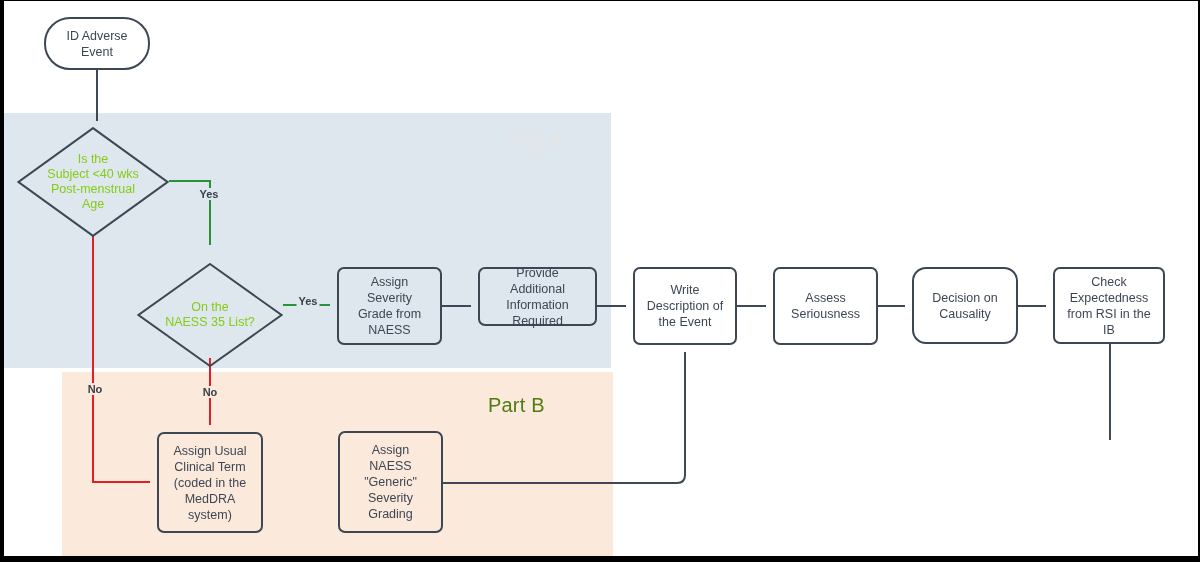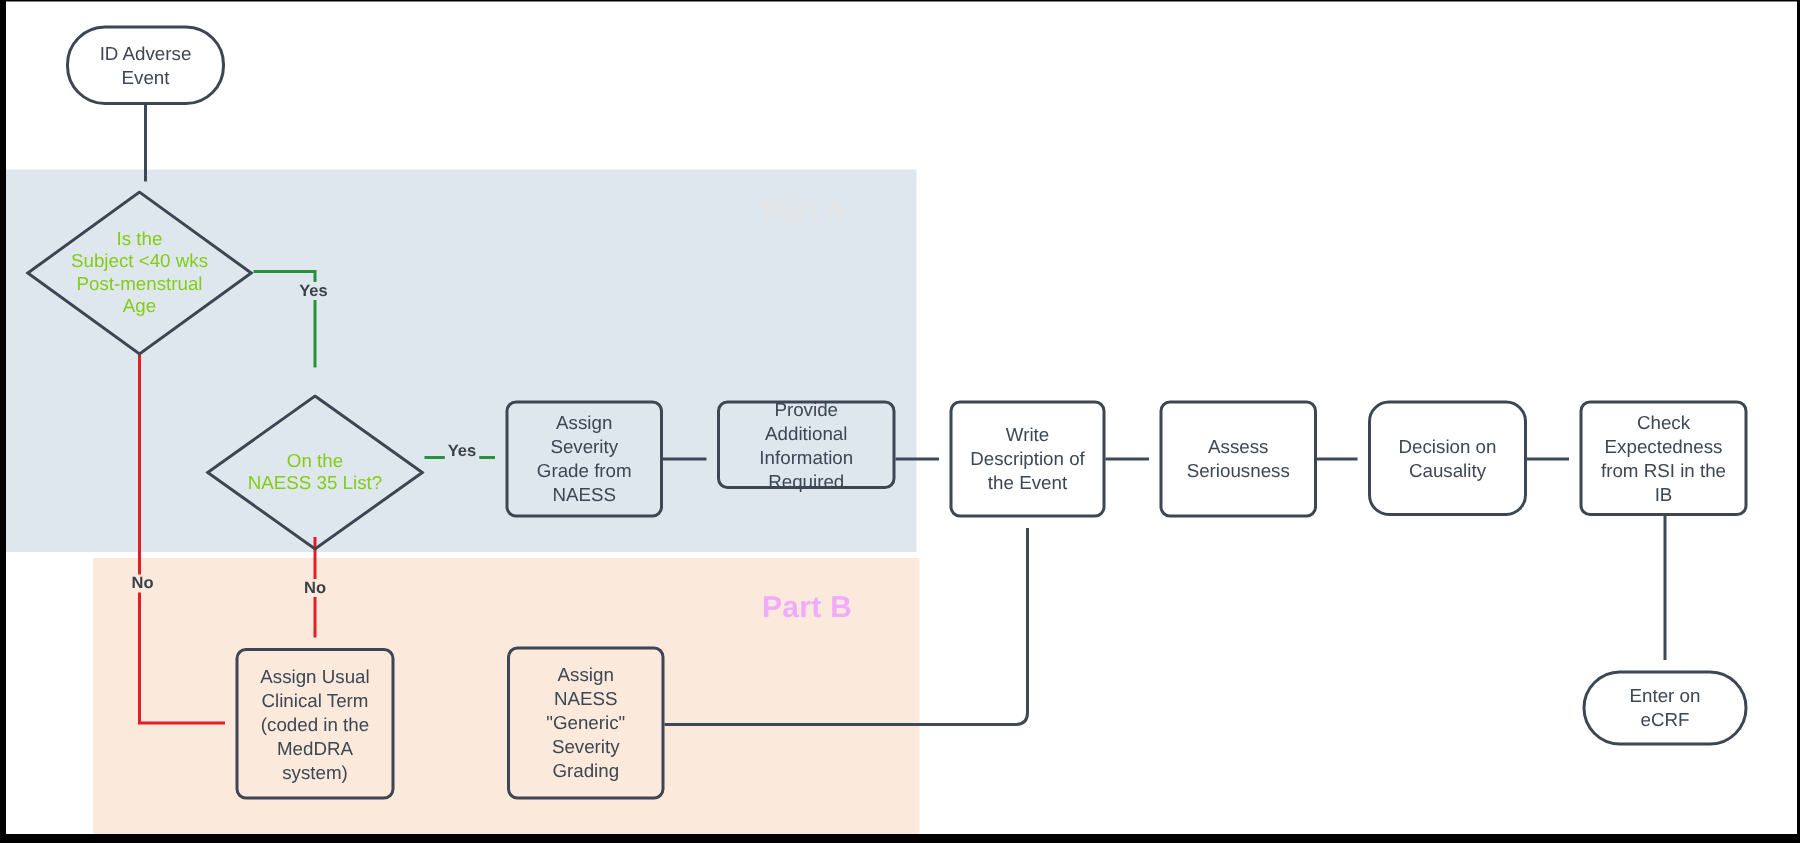--- a/index.html
+++ b/index.html
@@ -4,21 +4,21 @@
 <style>
   html,body{margin:0;padding:0;}
   body{background:#000;font-family:"Liberation Sans",sans-serif;}
   .canvas{position:relative;width:1200px;height:562px;background:#000;overflow:hidden;}
   .page{position:absolute;left:4px;top:1px;width:1194px;height:555px;background:#ffffff;}
   .region{position:absolute;}
   .region-a{left:4px;top:113px;width:607px;height:255px;background:#dee7ee;}
   .region-b{left:62px;top:372px;width:551px;height:184px;background:#fbe9dc;}
   .region-label{position:absolute;font-size:20px;font-weight:500;letter-spacing:.2px;}
   .label-a{left:508px;top:131px;color:#e5e5e5;}
-  .label-b{left:508px;top:394px;color:#f0abfc;font-weight:bold;}
+  .label-b{left:488px;top:394px;color:#4d7c0f;}
   svg.edges{position:absolute;left:0;top:0;width:1200px;height:562px;z-index:2;}
   svg.edges path{fill:none;stroke-width:2;}
   .e-dark{stroke:#3f4856;}
   .e-green{stroke:#28923a;}
   .e-red{stroke:#e41e26;}
   .node{position:absolute;z-index:3;display:flex;align-items:center;justify-content:center;
         border:2px solid #3d4754;border-radius:7px;color:#3d4754;background:#fff;
         font-size:12.5px;line-height:16px;text-align:center;box-sizing:border-box;}
   .node-label{white-space:pre-line;}
   .terminator{border-radius:26px;}
@@ -148,22 +148,18 @@
 MedDRA
 system)</span>
   </div>
   <div class="node fill-b n-generic">
     <span class="node-label">Assign
 NAESS
 "Generic"
 Severity
 Grading</span>
   </div>
-  <div class="node terminator n-end">
-    <span class="node-label">Enter on
-eCRF</span>
-  </div>
 
   <div class="edge-label on-a lbl-yes-age">Yes</div>
   <div class="edge-label on-a lbl-yes-naess">Yes</div>
   <div class="edge-label on-b lbl-no-age">No</div>
   <div class="edge-label on-b lbl-no-naess">No</div>
 </div>
 
 </body></html>

